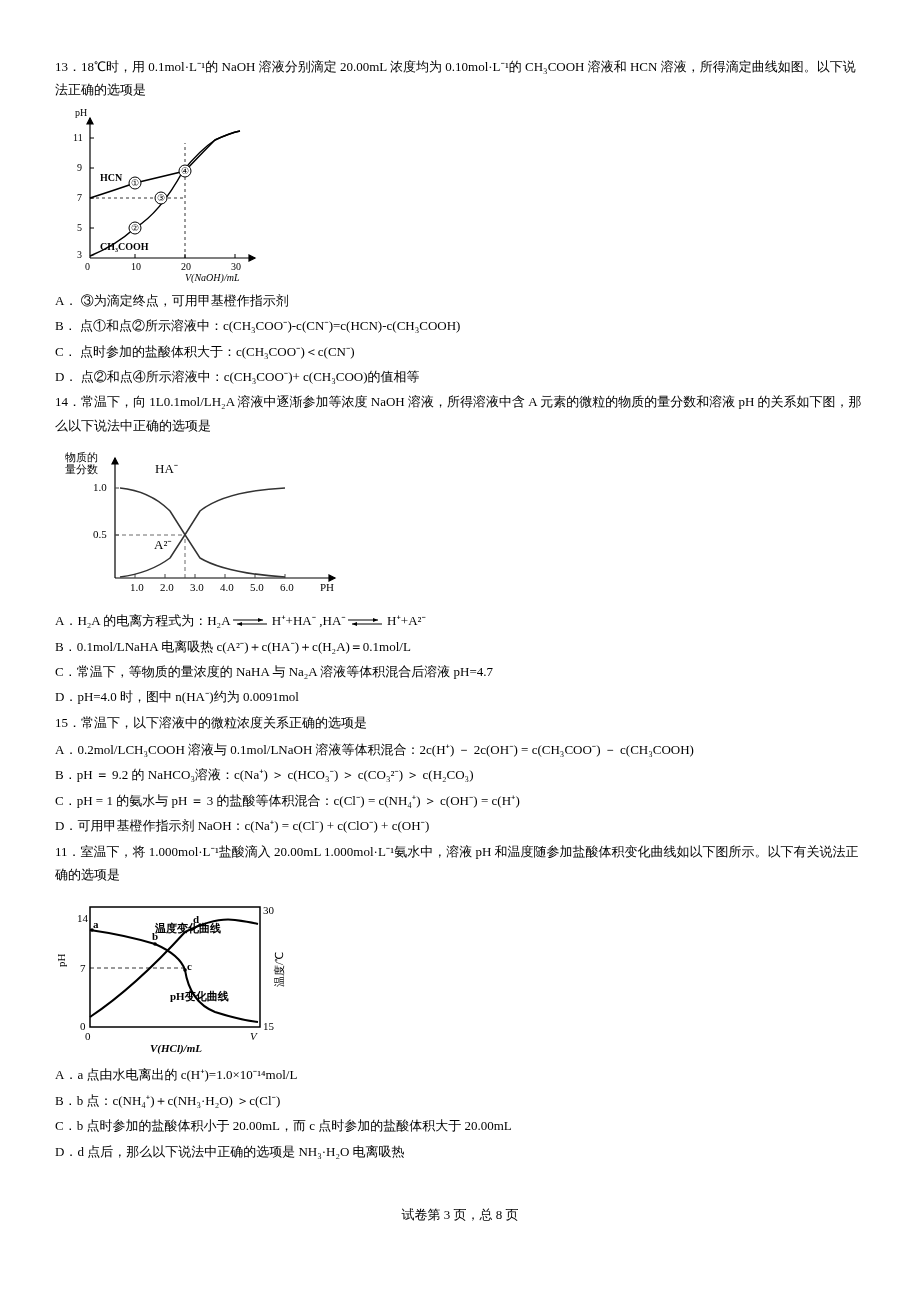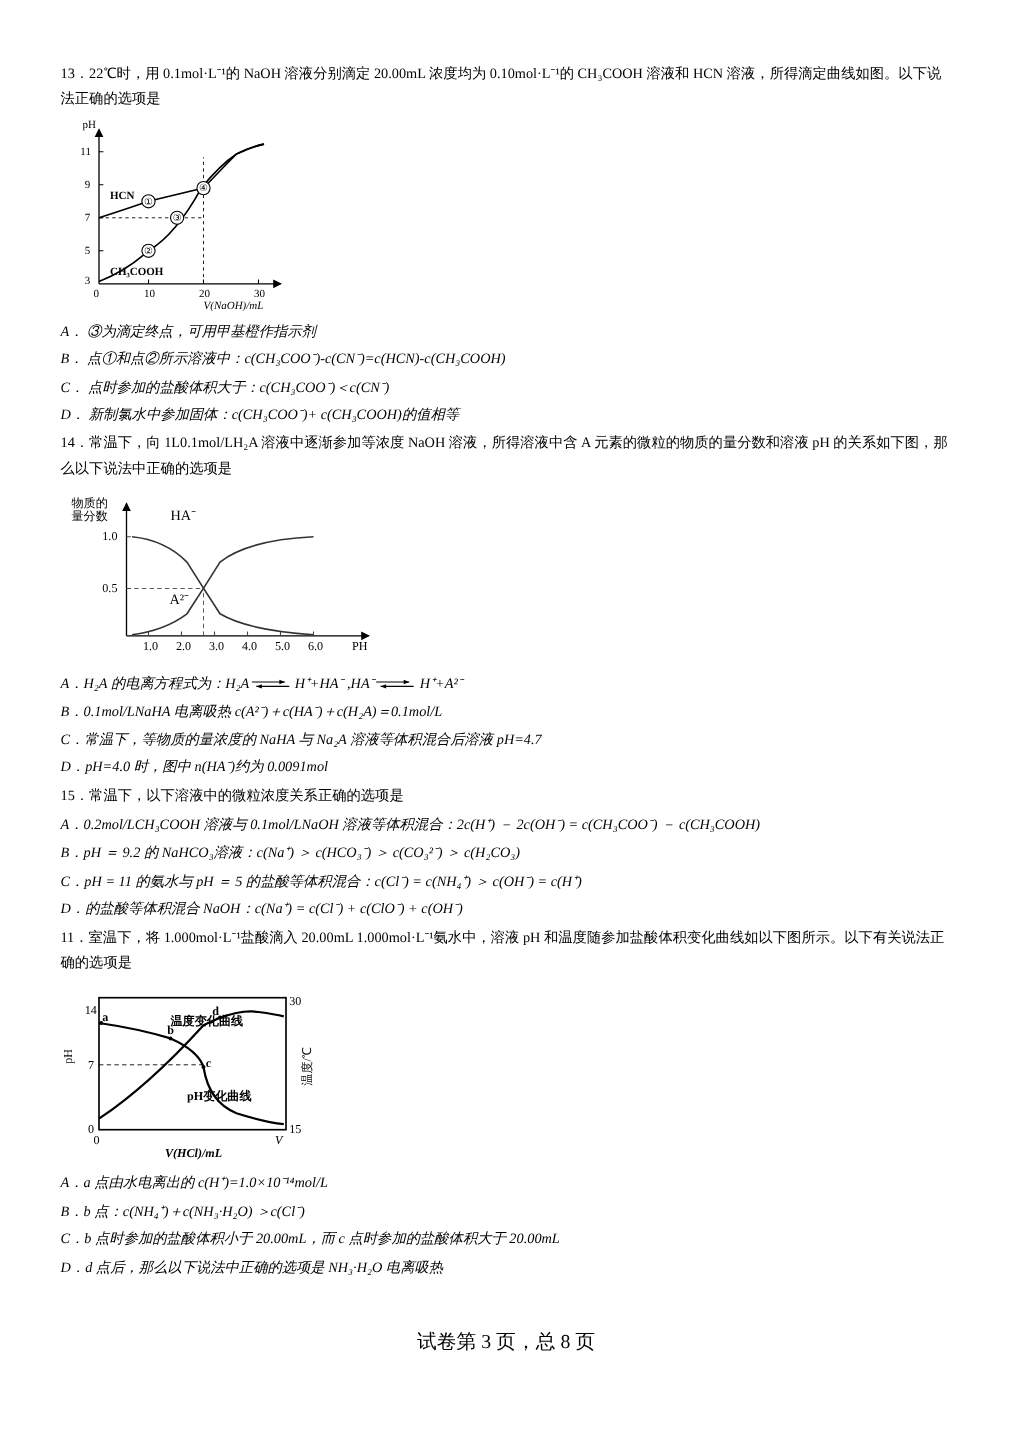--- a/index.html
+++ b/index.html
@@ -7,32 +7,32 @@
       font-family: "SimSun", "宋体", serif;
       font-size: 13px;
       line-height: 1.8;
       color: #000;
       background: #fff;
       width: 920px;
       padding: 55px 55px 40px 55px;
     }
     .question-stem { margin-bottom: 4px; }
     .chart-container { margin: 6px 0; text-decoration: underline; }
-    .option { margin-bottom: 2px; font-style: italic; }
+    .option { margin-bottom: 2px; }
     .footer {
       text-align: center;
       margin-top: 40px;
-      font-size: 18px;
+      font-size: 13px;
     }
     svg { display: block; }
   </style>
 </head>
 <body>
 
-<div class="question-stem">13．22℃时，用 0.1mol·L⁻¹的 NaOH 溶液分别滴定 20.00mL 浓度均为 0.10mol·L⁻¹的 CH₃COOH 溶液和 HCN 溶液，所得滴定曲线如图。以下说法正确的选项是</div>
+<div class="question-stem">13．18℃时，用 0.1mol·L⁻¹的 NaOH 溶液分别滴定 20.00mL 浓度均为 0.10mol·L⁻¹的 CH₃COOH 溶液和 HCN 溶液，所得滴定曲线如图。以下说法正确的选项是</div>
 <div class="chart-container">
   <svg width="210" height="175" viewBox="0 0 210 175">
     <g stroke="#000" stroke-width="1.2" fill="none">
       <line x1="35" y1="150" x2="200" y2="150"></line>
       <polygon points="200,150 194,147 194,153" fill="#000"></polygon>
       <line x1="35" y1="150" x2="35" y2="10"></line>
       <polygon points="35,10 32,16 38,16" fill="#000"></polygon>
     </g>
     <g font-size="10" font-family="serif" fill="#000">
       <text x="20" y="8">pH</text>
@@ -74,21 +74,21 @@
       <text x="106" y="93">③</text>
         <text x="130" y="66">④</text>
     </g>
     <text x="45" y="73" font-size="10" font-weight="bold">HCN</text>
     <text x="45" y="142" font-size="10" font-weight="bold">CH₃COOH</text>
   </svg>
 </div>
 <div class="option">A． ③为滴定终点，可用甲基橙作指示剂</div>
 <div class="option">B． 点①和点②所示溶液中：c(CH₃COO⁻)-c(CN⁻)=c(HCN)-c(CH₃COOH)</div>
 <div class="option">C． 点时参加的盐酸体积大于：c(CH₃COO⁻)＜c(CN⁻)</div>
-<div class="option">D． 新制氯水中参加固体：c(CH₃COO⁻)+ c(CH₃COOH)的值相等</div>
+<div class="option">D． 点②和点④所示溶液中：c(CH₃COO⁻)+ c(CH₃COO)的值相等</div>
 
 <div class="question-stem">14．常温下，向 1L0.1mol/LH₂A 溶液中逐渐参加等浓度 NaOH 溶液，所得溶液中含 A 元素的微粒的物质的量分数和溶液 pH 的关系如下图，那么以下说法中正确的选项是</div>
 <div class="chart-container">
   <svg width="300" height="160" viewBox="0 0 300 160">
     <g stroke="#000" stroke-width="1.2" fill="none">
       <line x1="60" y1="135" x2="280" y2="135"></line>
       <polygon points="280,135 274,132 274,138" fill="#000"></polygon>
       <line x1="60" y1="135" x2="60" y2="15"></line>
       <polygon points="60,15 57,21 63,21" fill="#000"></polygon>
     </g>
@@ -138,22 +138,22 @@
       <polygon points="6,7 11,5 11,9" fill="#000"></polygon>
     </svg><span> H⁺+A²⁻</span>
 </div>
 <div class="option">B．0.1mol/LNaHA 电离吸热 c(A²⁻)＋c(HA⁻)＋c(H₂A)＝0.1mol/L</div>
 <div class="option">C．常温下，等物质的量浓度的 NaHA 与 Na₂A 溶液等体积混合后溶液 pH=4.7</div>
 <div class="option">D．pH=4.0 时，图中 n(HA⁻)约为 0.0091mol</div>
 
 <div class="question-stem">15．常温下，以下溶液中的微粒浓度关系正确的选项是</div>
 <div class="option">A．0.2mol/LCH₃COOH 溶液与 0.1mol/LNaOH 溶液等体积混合：2c(H⁺) － 2c(OH⁻) = c(CH₃COO⁻) － c(CH₃COOH)</div>
 <div class="option">B．pH ＝ 9.2 的 NaHCO₃溶液：c(Na⁺) ＞ c(HCO₃⁻) ＞ c(CO₃²⁻) ＞ c(H₂CO₃)</div>
-<div class="option">C．pH = 11 的氨水与 pH ＝ 5 的盐酸等体积混合：c(Cl⁻) = c(NH₄⁺) ＞ c(OH⁻) = c(H⁺)</div>
-<div class="option">D．的盐酸等体积混合 NaOH：c(Na⁺) = c(Cl⁻) + c(ClO⁻) + c(OH⁻)</div>
+<div class="option">C．pH = 1 的氨水与 pH ＝ 3 的盐酸等体积混合：c(Cl⁻) = c(NH₄⁺) ＞ c(OH⁻) = c(H⁺)</div>
+<div class="option">D．可用甲基橙作指示剂 NaOH：c(Na⁺) = c(Cl⁻) + c(ClO⁻) + c(OH⁻)</div>
 
 <div class="question-stem">11．室温下，将 1.000mol·L⁻¹盐酸滴入 20.00mL 1.000mol·L⁻¹氨水中，溶液 pH 和温度随参加盐酸体积变化曲线如以下图所示。以下有关说法正确的选项是</div>
 <div class="chart-container">
   <svg width="240" height="165" viewBox="0 0 240 165">
     <rect x="35" y="15" width="170" height="120" fill="none" stroke="#000" stroke-width="1.5"></rect>
     <g font-size="11" fill="#000">
       <text x="10" y="75" transform="rotate(-90 10 75)">pH</text>
       <text x="22" y="30">14</text>
         <text x="25" y="80">7</text>
         <text x="25" y="138">0</text>

